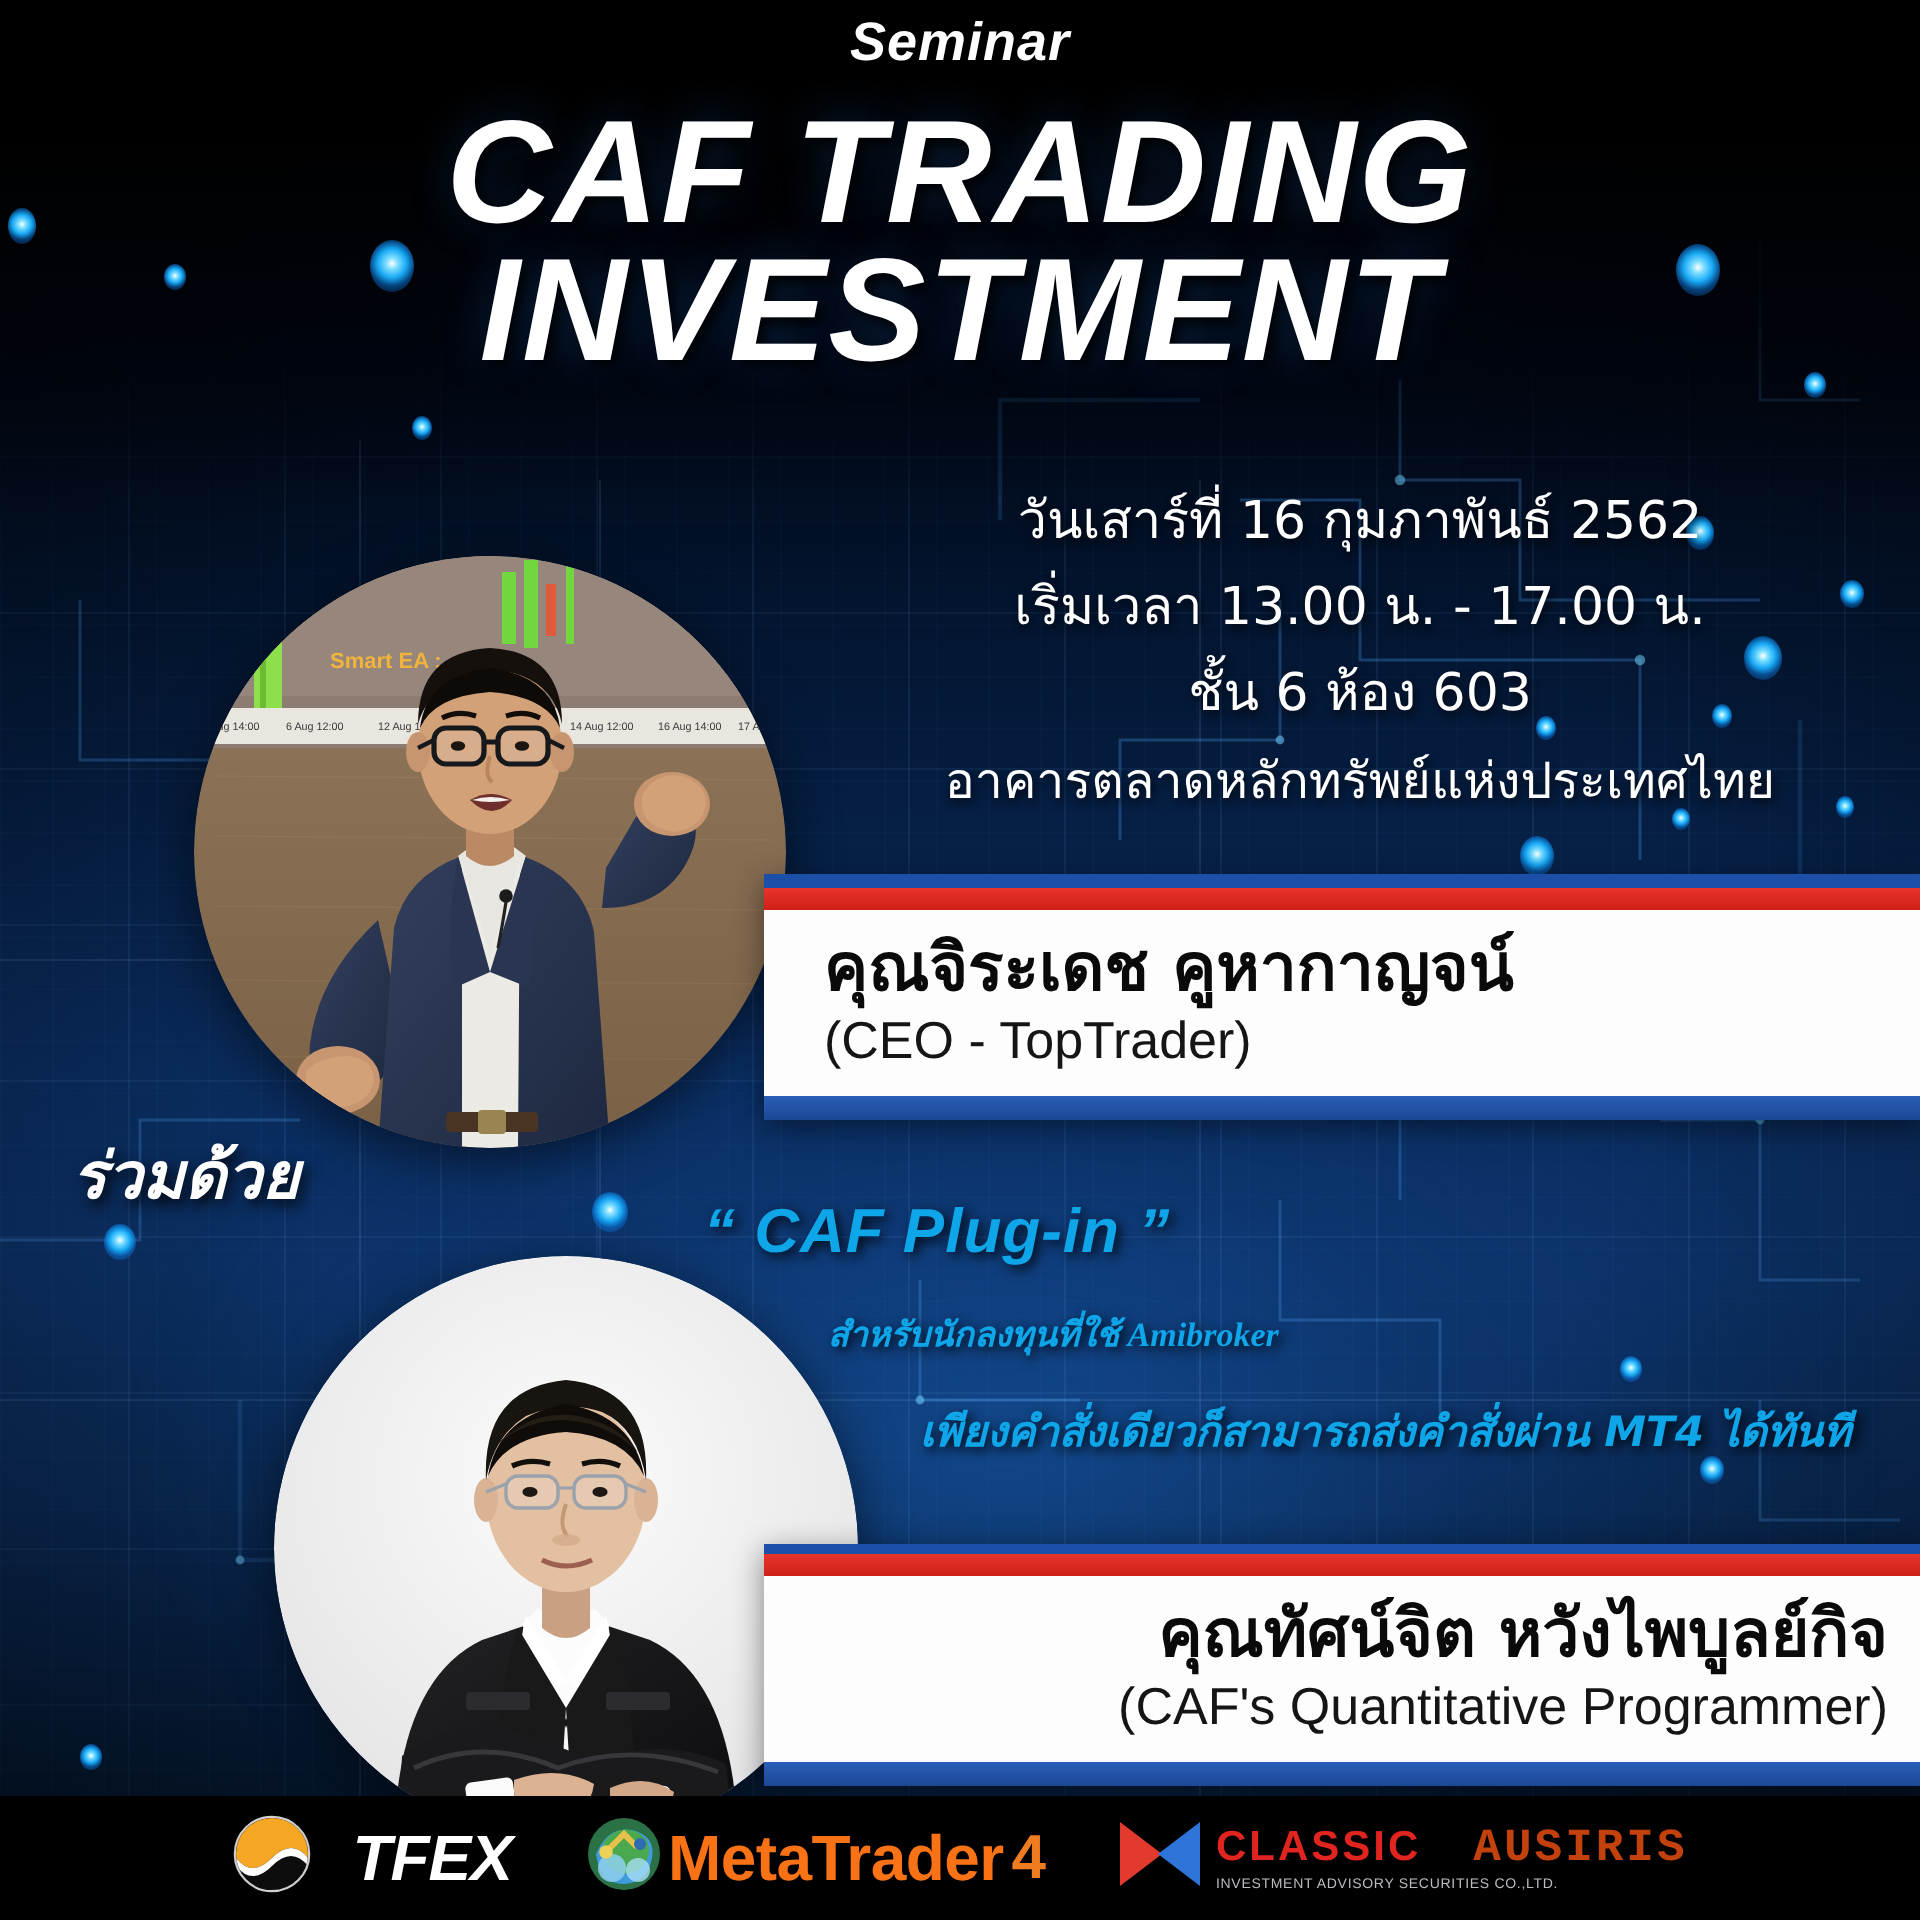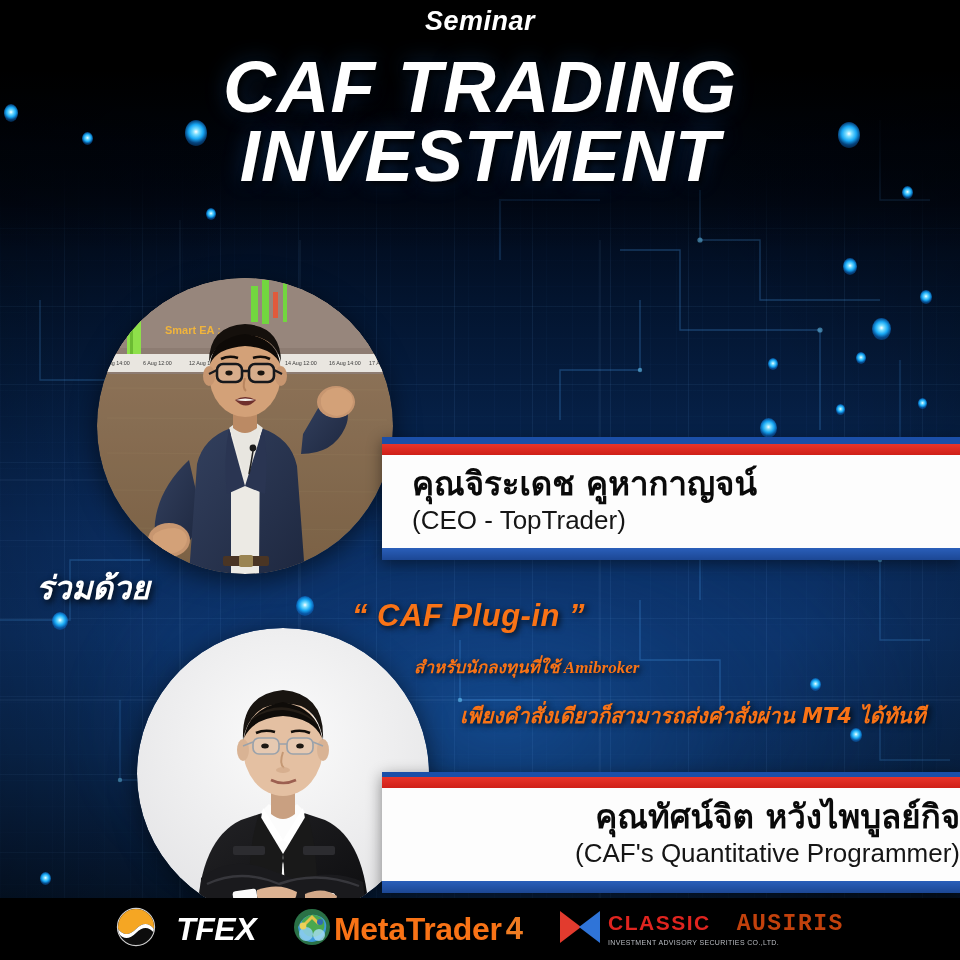--- a/index.html
+++ b/index.html
@@ -90,21 +90,21 @@
   .event-info div.venue{ font-size:25px; }
 
   
   .name-band{
     position:absolute; left:382px; right:0;
     background:#fdfdfd;
     box-shadow:0 4px 14px rgba(0,0,0,.45);
   }
   .name-band .stripe-blue-top{ height:7px; background:#1b4fa8; }
   .name-band .stripe-red{ height:11px; background:linear-gradient(to bottom,#e8342a,#cf2018); }
-  .name-band .band-body{ padding:9px 0 10px 30px; }
+  .name-band .band-body{ padding:9px 16px 10px 30px; }
   .name-band .stripe-blue-bot{ height:12px; background:linear-gradient(to bottom,#2a5fba,#1c4794); }
   .name-th{
     font-family:"DejaVu Sans","Liberation Sans",sans-serif;
     font-size:33px; font-weight:bold; color:#0a0a0a; line-height:1.22;
     white-space:nowrap;
   }
   .name-en{
     font-family:"Liberation Sans","DejaVu Sans",sans-serif;
     font-size:26px; color:#151515; line-height:1.3; white-space:nowrap;
   }
@@ -117,21 +117,21 @@
     position:absolute; left:36px; top:562px;
     font-family:"DejaVu Sans","Liberation Sans",sans-serif;
     font-size:32px; font-weight:bold; font-style:italic; color:#fff;
     text-shadow:2px 3px 7px rgba(0,0,0,.9);
     white-space:nowrap;
   }
 
   
   .plugin-block{
     position:absolute; left:352px; top:598px; width:600px;
-    color:#f97316; font-style:italic; font-weight:bold;
+    color:#0ea5e9; font-style:italic; font-weight:bold;
     text-shadow:2px 2px 6px rgba(0,0,0,.85);
   }
   .plugin-title{
     font-family:"Liberation Sans","DejaVu Sans",sans-serif;
     font-size:31px; letter-spacing:.5px; white-space:nowrap;
   }
   .plugin-line1{
     font-family:Liberation Serif, serif;
     font-size:17px; margin-top:19px; padding-left:62px; white-space:nowrap;
   }
@@ -253,20 +253,26 @@
   <div class="dot" style="left:296px;top:596px; width:18px; height:20px;"></div>
   <div class="dot" style="left:40px; top:872px; width:11px; height:13px;"></div>
   <div class="dot" style="left:300px;top:888px; width:10px; height:12px;"></div>
   <div class="dot" style="left:660px;top:860px; width:12px; height:14px;"></div>
   <div class="dot" style="left:930px;top:850px; width:10px; height:12px;"></div>
 
   <div class="seminar-label">Seminar</div>
   <div class="title-1">CAF TRADING</div>
   <div class="title-2">INVESTMENT</div>
 
+  <div class="event-info">
+    <div>วันเสาร์ที่ 16 กุมภาพันธ์ 2562</div>
+    <div>เริ่มเวลา 13.00 น. - 17.00 น.</div>
+    <div>ชั้น 6 ห้อง 603</div>
+    <div class="venue">อาคารตลาดหลักทรัพย์แห่งประเทศไทย</div>
+  </div>
 
   <div class="photo" id="photo-speaker1">
     <svg viewBox="0 0 296 296" xmlns="http://www.w3.org/2000/svg">
       <defs>
         <clipPath id="c1">
             <circle cx="148" cy="148" r="148"></circle>
           </clipPath>
         <linearGradient id="wallg" x1="0" y1="0" x2="0" y2="1">
           <stop offset="0" stop-color="#9c8268"></stop>
             <stop offset="1" stop-color="#7d6448"></stop>

